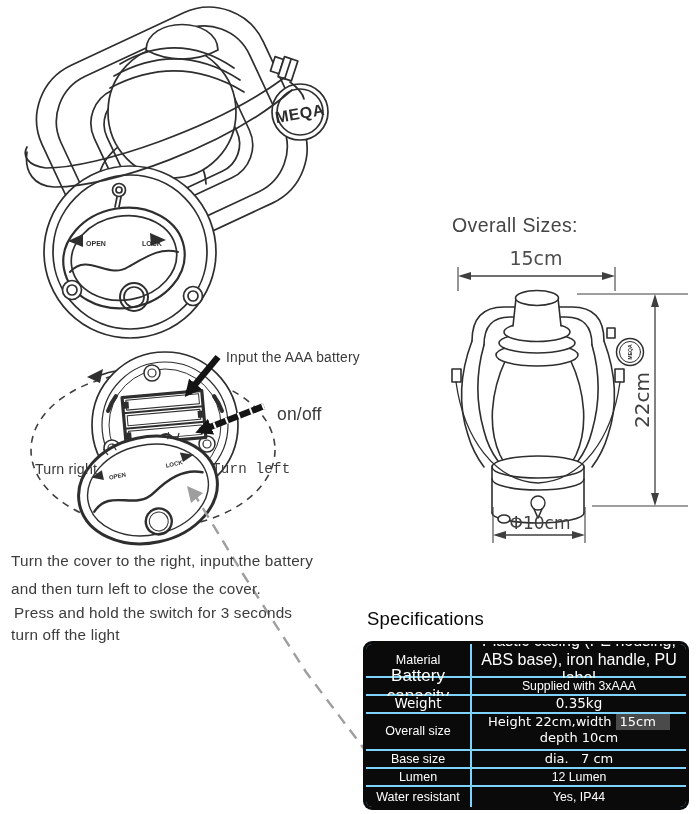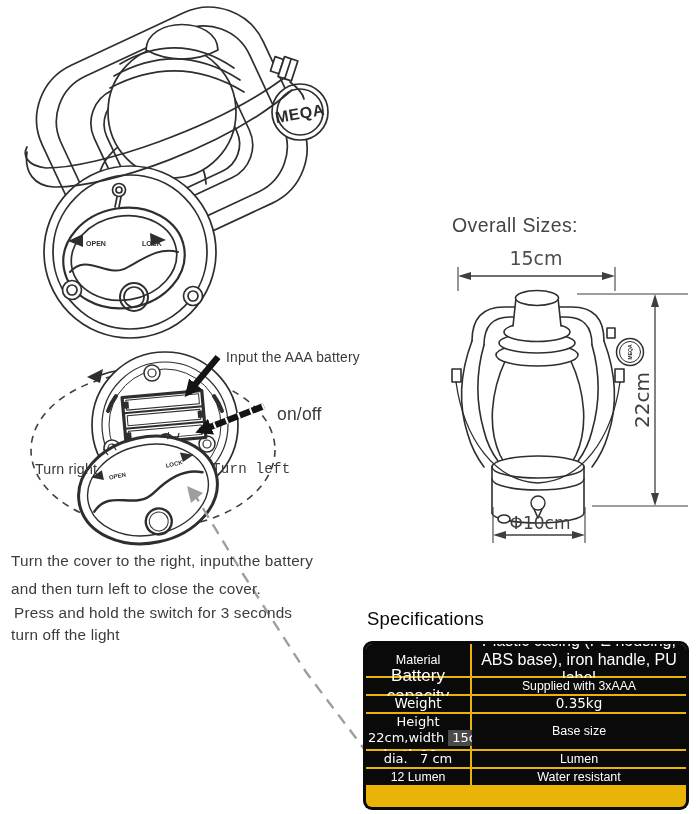--- a/index.html
+++ b/index.html
@@ -5,21 +5,21 @@
   html,body{margin:0;padding:0;background:#fff;}
   #page{position:relative;width:698px;height:814px;background:#fff;overflow:hidden;
         font-family:"Liberation Sans",sans-serif;color:#3f3f3f;}
   svg{position:absolute;}
   .ann{position:absolute;color:#3a3a3a;white-space:nowrap;z-index:2;letter-spacing:.2px;}
   .instr{position:absolute;font-size:15.3px;color:#3c3c3c;white-space:nowrap;z-index:2;letter-spacing:.2px;}
   .ostitle{position:absolute;left:452px;top:214px;font-size:19.5px;color:#454545;letter-spacing:.4px;z-index:2;}
   .spec-title{position:absolute;left:367px;top:608px;font-size:18.5px;font-weight:400;color:#070707;letter-spacing:.2px;z-index:2;}
   .spec-table{position:absolute;left:363px;top:641px;width:320px;background:#0a0a0a;border-radius:9px;padding:3px;z-index:2;}
   .spec-grid{display:grid;grid-template-columns:104px 1fr;grid-template-rows:32px 16px 16px 35px 16px 16px 20px;
-             gap:2px;background:#eab308;border-radius:6px;overflow:hidden;}
+             gap:2px;background:#7dd3fc;border-radius:6px;overflow:hidden;}
   .sc{background:#0a0a0a;color:#fff;display:flex;align-items:center;justify-content:center;
       text-align:center;font-size:12.3px;line-height:1.18;padding:0 2px;}
   .sc.lab{font-size:12.5px;}
   .sc.small{font-size:17px;}
   .sc.val-material{font-size:16px;}
   .sc.dejavu{font-family:"DejaVu Sans",sans-serif;}
   .sc.weight{font-size:13.5px;}
   .sc.block{display:block;padding-top:2px;}
   .hl{background:#4a4a4a;padding:0 14px 1px 4px;margin-left:4px;font-family:"DejaVu Sans",sans-serif;}
   .pre{white-space:pre;}
@@ -246,28 +246,30 @@
     <div class="spec-grid">
       <div class="sc lab">Material</div>
       <div class="sc val-material">Plastic casing (PE housing, ABS base), iron handle, PU label</div>
 
       <div class="sc lab small">Battery capacity</div>
       <div class="sc">Supplied with 3xAAA</div>
 
       <div class="sc lab dejavu weight">Weight</div>
       <div class="sc dejavu weight">0.35kg</div>
 
+      <div class="sc lab">Overall size</div>
       <div class="sc dejavu block" style="font-size:13px;line-height:1.25;padding-top:0;">
         <span>Height 22cm,width</span><span class="hl">15cm</span><br>
         <span>depth 10cm</span>
       </div>
 
       <div class="sc lab">Base size</div>
       <div class="sc dejavu pre" style="font-size:13px;">dia.   7 cm</div>
 
       <div class="sc lab">Lumen</div>
       <div class="sc">12 Lumen</div>
 
       <div class="sc lab">Water resistant</div>
+      <div class="sc">Yes, IP44</div>
     </div>
   </div>
 
 </div>
 
 </body></html>

